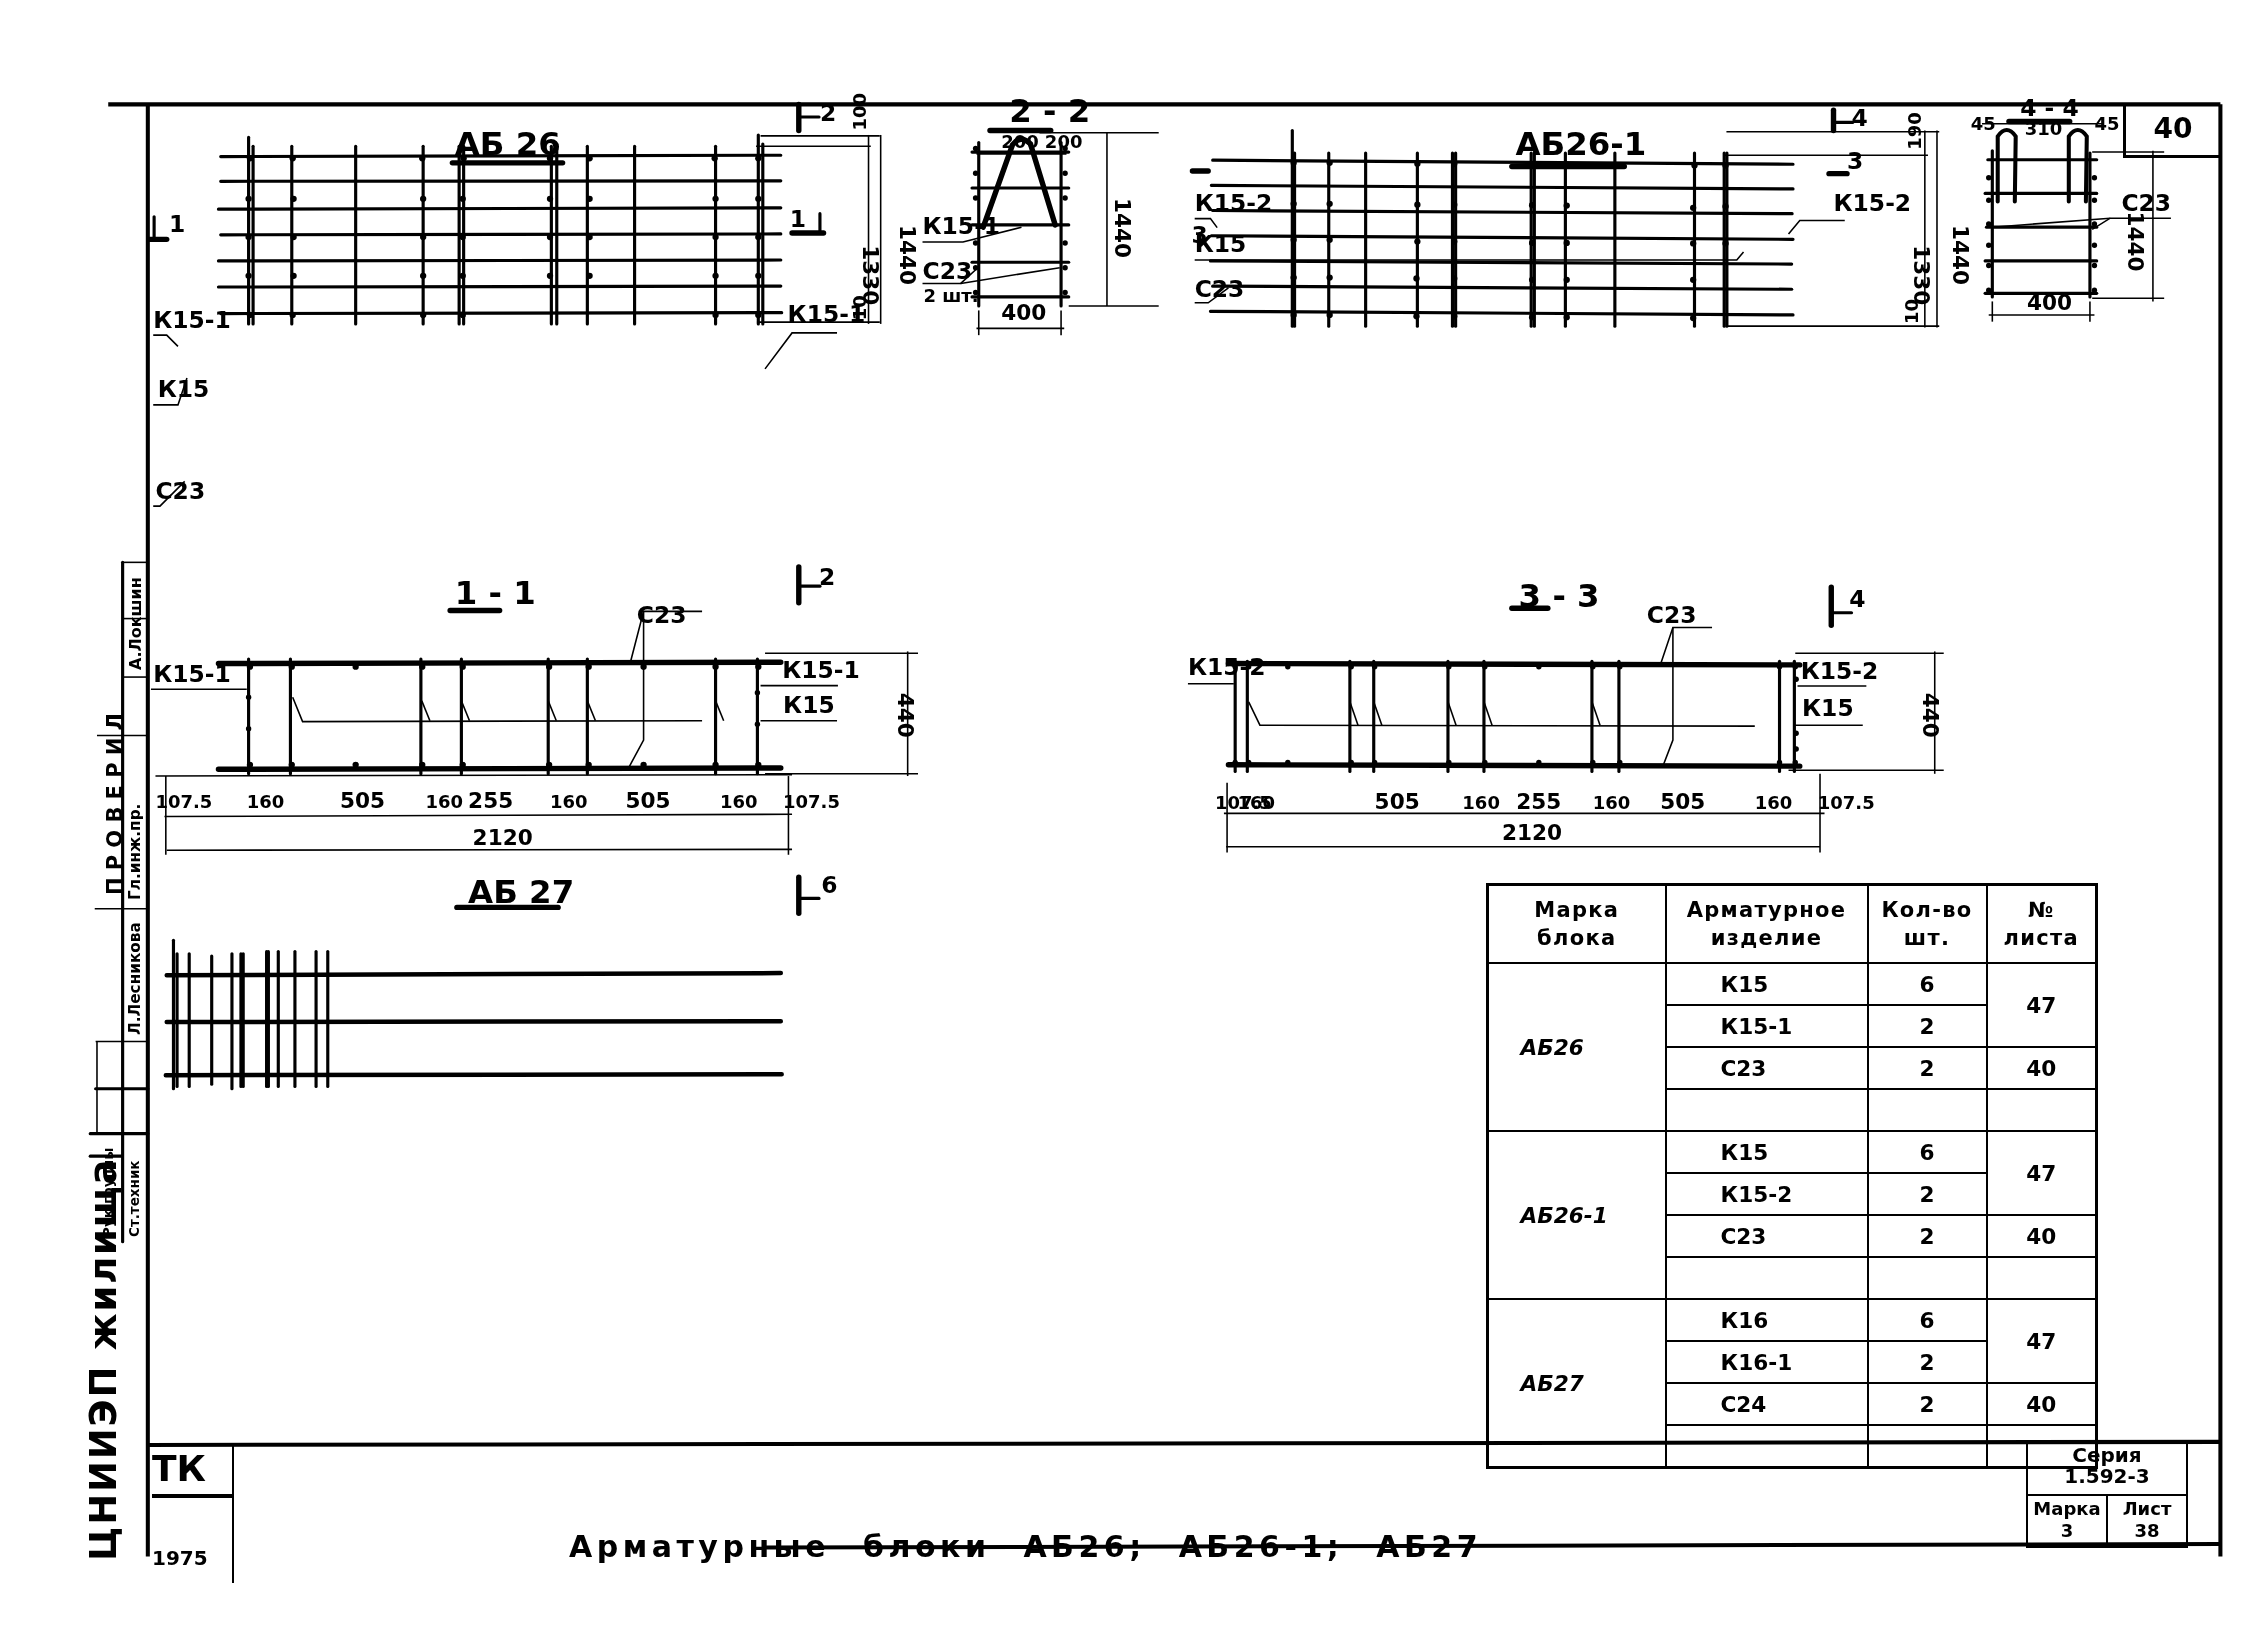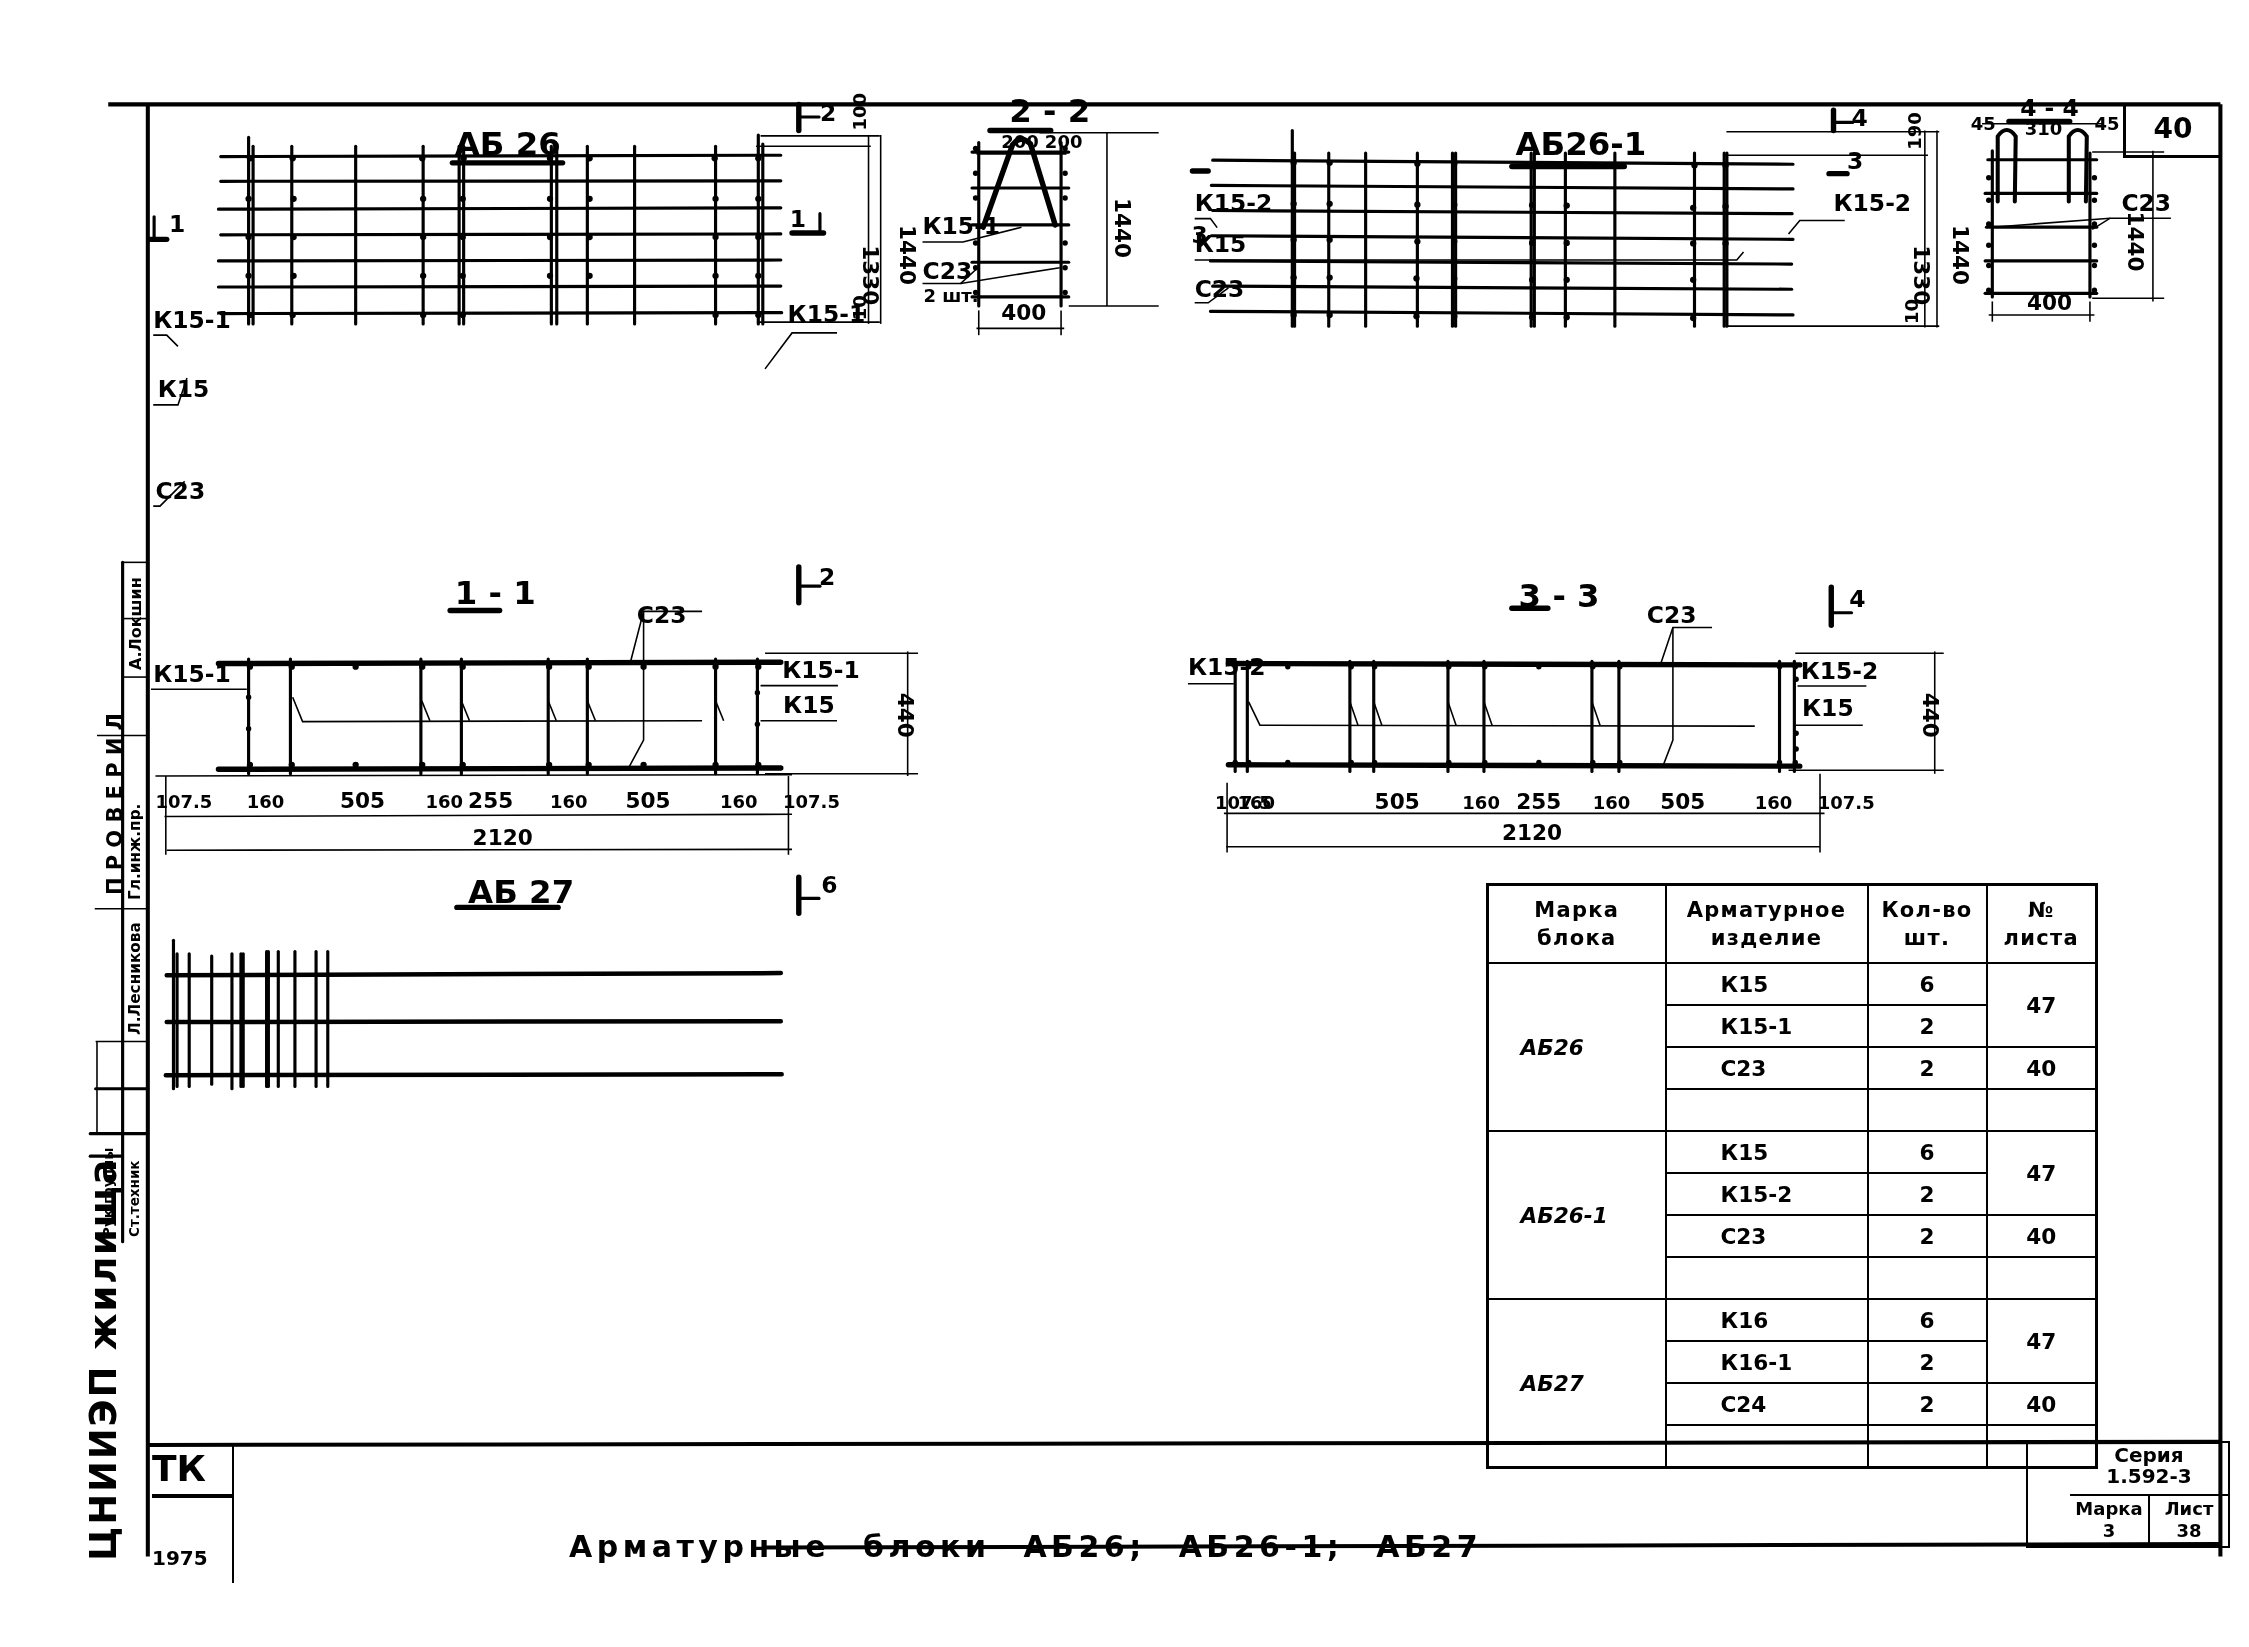--- a/index.html
+++ b/index.html
@@ -19,21 +19,21 @@
   
   .spec { position: absolute; left: 1486px; top: 883px; width: 610px; height: 540px;
           border-collapse: collapse; border: 3.1px solid #000; table-layout: fixed; }
   .spec th, .spec td { border: 2.2px solid #000; text-align: center; font-weight: bold;
           font-family: "DejaVu Sans", sans-serif; }
   .spec th { font-size: 21px; letter-spacing: 1.3px; height: 74px; line-height: 28px; font-weight: bold; }
   .spec td { font-size: 21.6px; height: 38px; }
   .spec td.mark { text-align: left; padding-left: 31.5px; font-style: italic; }
   .spec td.item { text-align: left; padding-left: 54px; }
   .seriesbox { position: absolute; left: 2026px; top: 1441px; width: 158px; height: 103px;
-          border: 2.7px solid #000; font-family: "DejaVu Sans", sans-serif; font-weight: bold; padding-left: 42px; }
+          border: 2.7px solid #000; font-family: "DejaVu Sans", sans-serif; font-weight: bold; }
   .seriesbox .top { height: 49px; border-bottom: 2.7px solid #000; text-align: center; font-size: 20px; line-height: 21.6px; padding-top: 1.8px; }
   .seriesbox .row { display: flex; height: 50px; }
   .seriesbox .cell { flex: 1; text-align: center; font-size: 18px; line-height: 22.5px; padding-top: 1.8px; }
   .seriesbox .cell + .cell { border-left: 2.7px solid #000; }
   .sheetno { position: absolute; left: 2123px; top: 103px; width: 94px; height: 52px;
           border-left: 3.1px solid #000; border-bottom: 3.1px solid #000; text-align: center;
           font-family: "DejaVu Sans", sans-serif; font-weight: bold; font-size: 28px; line-height: 52px; }
   .title-main { position: absolute; left: 569px; top: 1529px; font-family: "DejaVu Sans", sans-serif;
           font-weight: bold; font-size: 30px; letter-spacing: 4.5px; word-spacing: 18px; }
   .tk { position: absolute; left: 152px; top: 1444px; width: 80px; font-family: "DejaVu Sans", sans-serif;

